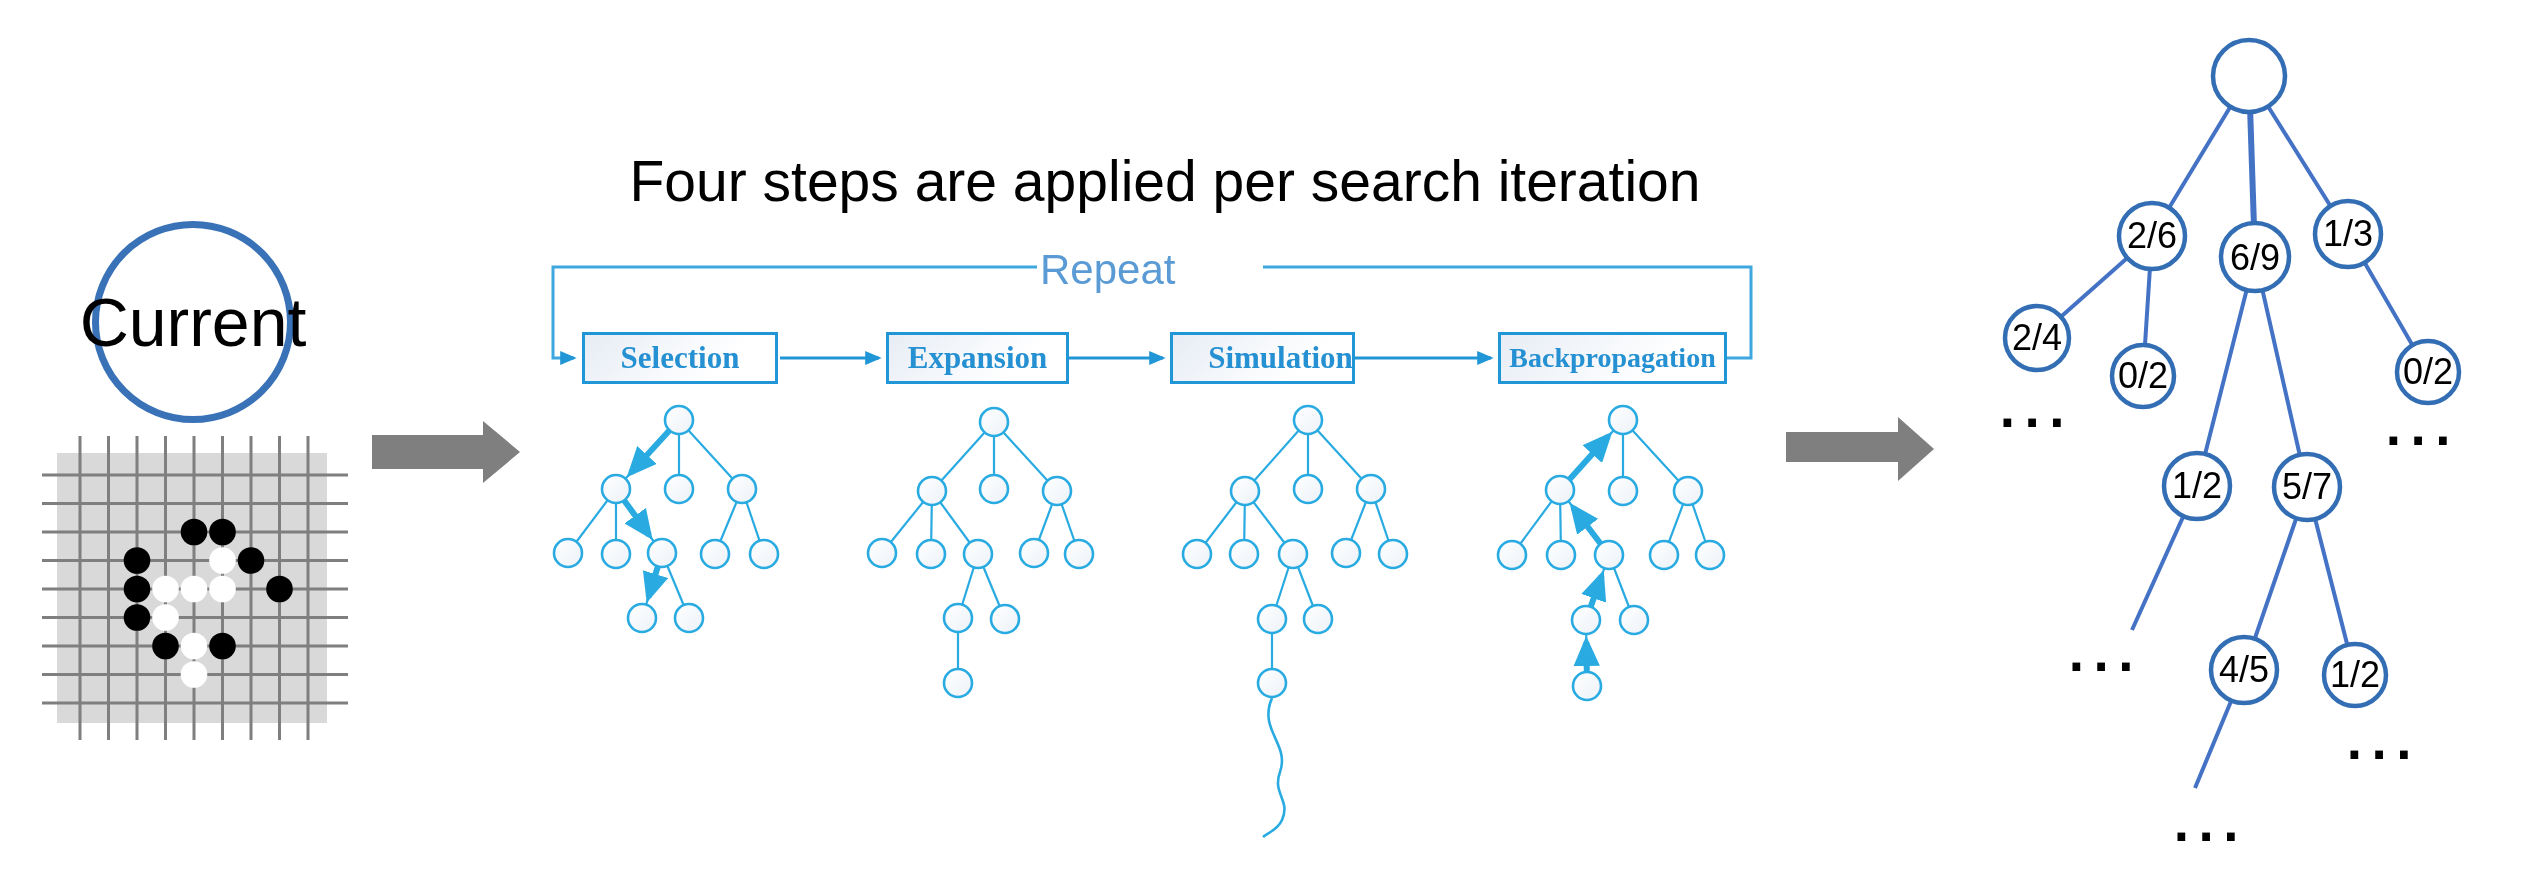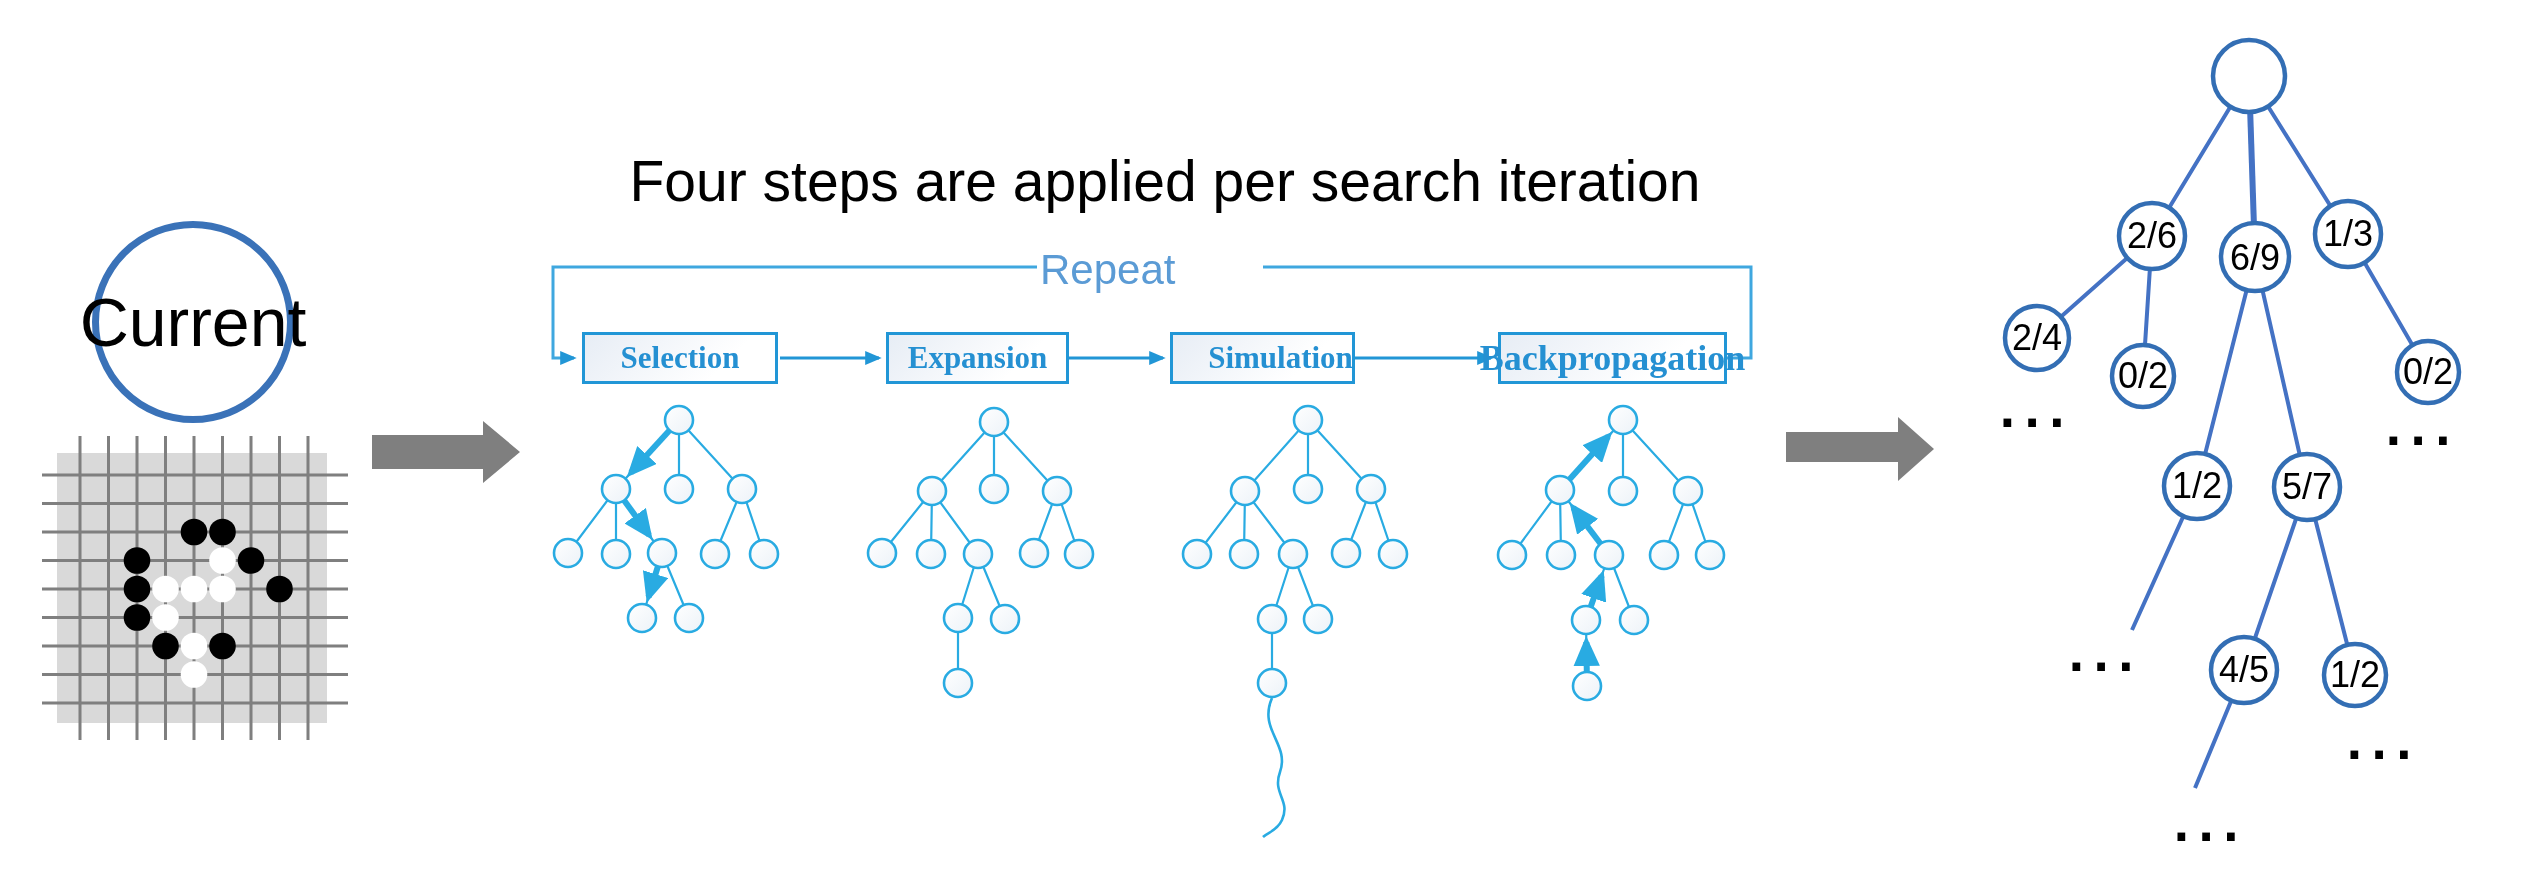--- a/index.html
+++ b/index.html
@@ -16,21 +16,21 @@
          background:#fff;}
   #current-circle span{font-size:68px;color:#000;}
   .step-box{top:332px;height:52px;border:3px solid #2196D6;box-sizing:border-box;
          background:linear-gradient(135deg,#e7edf5 0%,#ffffff 72%);
          display:flex;align-items:center;justify-content:center;
          font-family:"Liberation Serif",serif;font-weight:bold;color:#2590D2;
          font-size:31px;white-space:nowrap;}
   #box-selection{left:582px;width:196px;}
   #box-expansion{left:886px;width:183px;}
   #box-simulation{left:1170px;width:185px;padding-left:36px;}
-  #box-backpropagation{left:1498px;width:229px;font-size:36px;}
+  #box-backpropagation{left:1498px;width:229px;font-size:28px;}
   .dots{color:#000;font-size:44px;line-height:44px;font-weight:900;letter-spacing:8px;
         font-family:"DejaVu Sans",sans-serif;}
   .mini-edges{stroke:#29ABE2;stroke-width:2.2;fill:none;}
   .mini-arrow{stroke:#29ABE2;stroke-width:6;fill:none;}
   .mn{fill:url(#nodeFill);stroke:#29ABE2;stroke-width:2.6;}
   .rt-edge{stroke:#4472C4;stroke-width:4;fill:none;}
   .rt-edge-main{stroke:#4472C4;stroke-width:6;fill:none;}
   .rt-node{fill:#ffffff;stroke:#336EB4;stroke-width:4.5;}
   .rt-label{font-family:"Liberation Sans",sans-serif;font-size:36px;fill:#000;text-anchor:middle;}
   .grid-line{stroke:#7F7F7F;stroke-width:3;}

